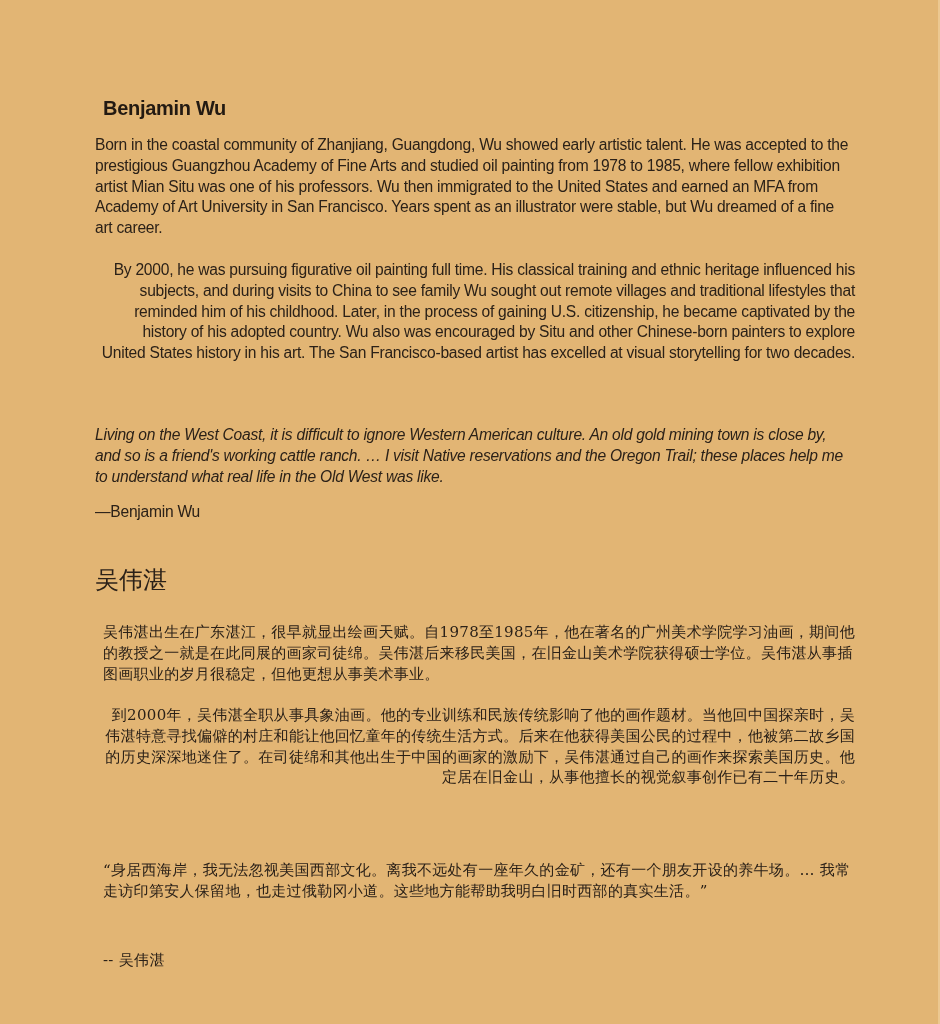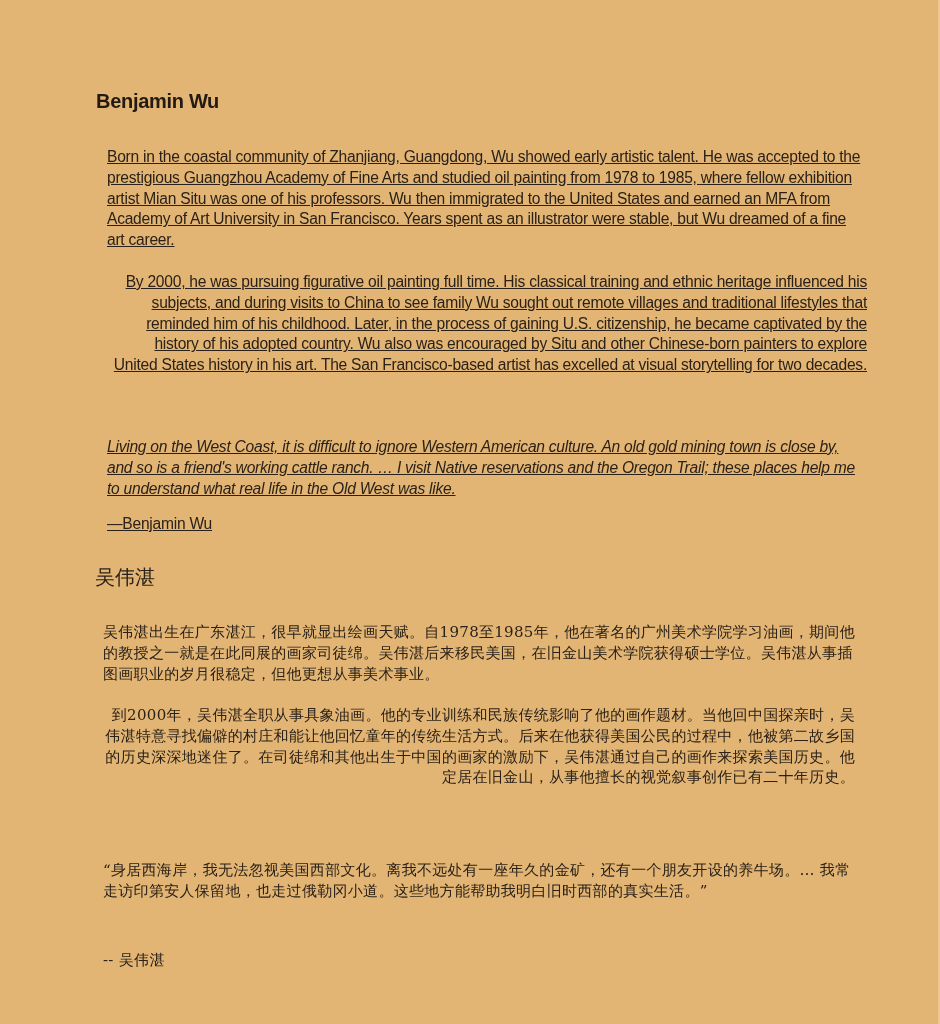--- a/index.html
+++ b/index.html
@@ -20,51 +20,50 @@
     .page {
       position: absolute;
       left: 95px;
       top: 0;
       width: 760px;
     }
     .en-title {
       position: absolute;
       top: 89px;
       left: 0;
-      margin: 1px;
+      margin: 8px;
       font-family: "Liberation Sans", sans-serif;
       font-weight: bold;
       font-size: 20px;
       letter-spacing: -0.3px;
       color: #231a12;
     }
     .en-para {
       position: absolute;
       left: 0;
       width: 760px;
-      margin: 12px;
+      margin: 0;
       font-family: "Liberation Sans", sans-serif;
       font-size: 15.6px;
       line-height: 20.8px;
       letter-spacing: -0.25px;
       color: #2b2118;
-      text-decoration: underline;
     }
     .en-p1 { top: 135px; }
     .en-p2 { top: 260px; text-align: right; }
     .en-quote { top: 425px; font-style: italic; }
     .en-attr { top: 502px; }
 
     .zh-title {
       position: absolute;
       top: 564px;
       left: 0;
       margin: 0;
       font-family: "DejaVu Serif", serif;
-      font-size: 20px;
+      font-size: 24px;
       font-weight: normal;
       color: #2b2118;
     }
     .zh-para {
       position: absolute;
       left: 0;
       width: 752px;
       margin: 8px;
       font-family: "DejaVu Serif", serif;
       font-size: 15px;

